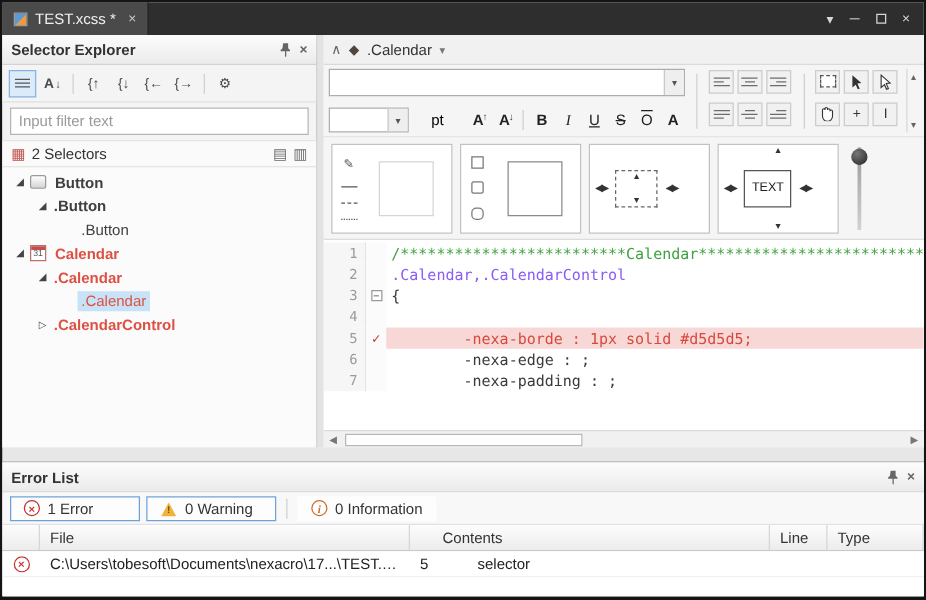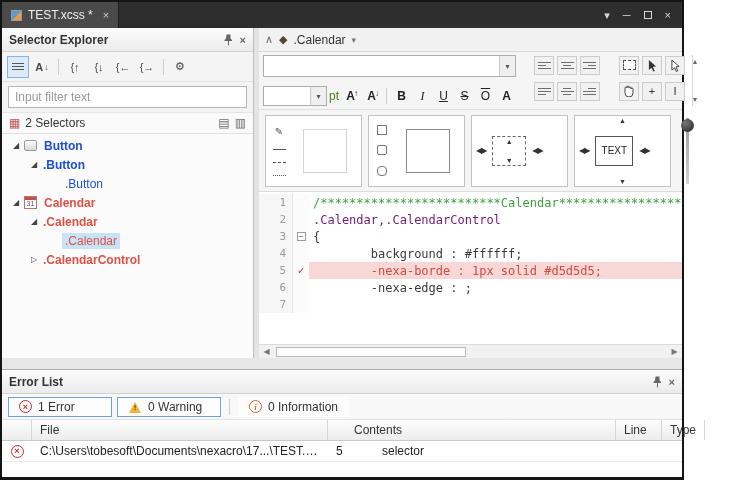--- a/index.html
+++ b/index.html
@@ -1,17 +1,17 @@
 <!DOCTYPE html>
 <html><head>
 <meta charset="utf-8">
 <style>
   * { margin:0; padding:0; box-sizing:border-box; }
   html,body { width:741px; height:480px; overflow:hidden; font-family:"Liberation Sans",sans-serif; font-size:12px; }
-  .window { width:684px; height:480px; border:2px solid #141414; border-bottom-width:3px; display:flex; flex-direction:column; background:#ececec; }
+  .window { width:741px; height:480px; border:2px solid #141414; border-bottom-width:3px; display:flex; flex-direction:column; background:#ececec; }
 
   
   .titlebar { height:26px; background:#2e2e2e; display:flex; align-items:stretch; flex:0 0 auto; }
   .doc-tab { display:flex; align-items:center; gap:6px; padding:0 9px; background:#4a4a4a; color:#f0f0f0; border-right:1px solid #1c1c1c; cursor:default; }
   .fico { width:11px; height:11px; border:1px solid #9a9a9a; background:linear-gradient(135deg,#5b9bd5 0 50%,#ed9b40 50% 100%); }
   .tab-x { color:#cccccc; font-size:11px; margin-left:4px; }
   .win-ctl { margin-left:auto; display:flex; align-items:center; gap:13px; padding:0 11px; color:#d8d8d8; font-size:11px; }
   .resto { width:8px; height:8px; border:1px solid #d8d8d8; }
 
   
@@ -35,42 +35,42 @@
   .lp-filter input { width:100%; height:22px; border:1px solid #b5b5b5; padding:0 6px; font-family:"Liberation Sans",sans-serif; font-size:12px; color:#444; background:#fff; }
   .lp-filter input::placeholder { color:#9a9a9a; }
   .count-row { height:22px; flex:0 0 auto; display:flex; align-items:center; gap:5px; padding:0 7px; background:#fafafa; border-top:1px solid #e6e6e6; border-bottom:1px solid #e0e0e0; color:#333; }
   .count-row .sp { flex:1; }
   .g-ico { color:#c0504d; font-size:12px; }
   .d-ico { color:#6a6a6a; font-size:12px; }
   .tree { flex:1; background:#fbfbfb; overflow:hidden; padding-top:2px; }
   .trow { height:19px; display:flex; align-items:center; cursor:default; }
   .trow .exp { width:12px; text-align:center; font-size:8px; color:#444; flex:0 0 auto; }
   .lvl0 { padding-left:8px; } .lvl1 { padding-left:26px; } .lvl2 { padding-left:60px; }
-  .tl { padding:1px 3px; color:#1d4ed8; }
+  .tl { padding:1px 3px; color:#404040; }
   .tl.b { font-weight:bold; }
   .red .tl { color:#dd5144; }
   .tl.sel { background:#c8e3f8; }
   .ic-btn { width:13px; height:11px; margin:0 4px 0 2px; border:1px solid #9a9a9a; border-radius:2px; background:linear-gradient(#fdfdfd,#d6d6d6); flex:0 0 auto; }
   .ic-cal { width:13px; height:13px; margin:0 4px 0 2px; border:1px solid #c0706a; background:#fff; flex:0 0 auto; display:flex; flex-direction:column; }
   .ic-cal .cal-top { height:3px; background:#c0504d; }
   .ic-cal .cal-num { font-style:normal; font-size:7px; line-height:8px; text-align:center; color:#555; }
 
   
   .rp { flex:1; display:flex; flex-direction:column; min-width:0; background:#f5f5f5; }
   .rp-head { height:24px; flex:0 0 auto; display:flex; align-items:center; gap:6px; padding:0 6px; background:#f1f1f1; border-bottom:1px solid #dadada; color:#333; }
   .rp-head .dd { color:#777; font-size:9px; }
   .dia { color:#4f463c; font-size:11px; }
   .rp-toolzone { height:58px; flex:0 0 auto; display:flex; align-items:stretch; gap:6px; padding:3px 4px; background:#f5f5f5; border-bottom:1px solid #e0e0e0; }
   .colA { width:300px; display:flex; flex-direction:column; justify-content:space-between; }
   .combo { height:22px; display:flex; border:1px solid #adadad; background:#fff; }
   .combo .cbody { flex:1; }
   .combo .cbtn { width:16px; display:flex; align-items:center; justify-content:center; background:#efefef; border-left:1px solid #c9c9c9; color:#555; font-size:8px; }
   .row2 { display:flex; align-items:center; gap:2px; }
   .combo.small { width:64px; height:20px; }
-  .unit { color:#4d7c0f; margin:0 0; }
+  .unit { color:#000000; margin:0 16px; }
   .fbtn { width:19px; height:19px; display:inline-flex; align-items:center; justify-content:center; color:#222; border:1px solid transparent; font-size:12px; position:relative; }
   .fbtn.bold { font-weight:bold; }
   .fbtn.ital { font-style:italic; font-family:"Liberation Serif",serif; }
   .fbtn.undl { text-decoration:underline; }
   .fbtn.strk { text-decoration:line-through; }
   .fbtn.ovrl { text-decoration:overline; }
   .supA { font-style:normal; font-size:8px; position:absolute; right:1px; top:1px; color:#333; }
   .grid32 { display:grid; grid-template-columns:repeat(3,21px); grid-template-rows:repeat(2,24px); gap:2px; align-content:center; }
   .abtn { width:20px; height:19px; display:flex; flex-direction:column; justify-content:center; gap:2px; padding:3px; border:1px solid #cccccc; background:#f1f1f1; }
   .abtn i { height:1px; background:#6d6d6d; width:13px; }
@@ -100,21 +100,21 @@
 
   
   .rp-code { flex:1; min-height:0; background:#fff; overflow:hidden; font-family:"DejaVu Sans Mono","Liberation Mono",monospace; font-size:12px; padding-top:2px; }
   .cl { height:17px; display:flex; align-items:stretch; }
   .ln { width:34px; flex:0 0 auto; display:flex; align-items:center; justify-content:flex-end; padding-right:6px; background:#f6f6f6; border-right:1px solid #e4e4e4; color:#9a9a9a; font-size:11px; }
   .mk { width:16px; flex:0 0 auto; display:flex; align-items:center; justify-content:center; background:#fbfbfb; }
   .fold { width:9px; height:9px; border:1px solid #9a9a9a; background:#fff; font-style:normal; font-size:8px; line-height:7px; text-align:center; color:#555; }
   .chk { font-style:normal; color:#c92f23; font-weight:bold; font-size:11px; }
   .ct { flex:1; display:flex; align-items:center; white-space:pre; padding-left:4px; color:#3a3a3a; }
   .c-comment { color:#3fa13f; }
-  .c-selector { color:#701a75; }
+  .c-selector { color:#8b5cf6; }
   .cl.err .ct { background:#f8d8d6; color:#d8493c; }
   .rp-hscroll { height:14px; flex:0 0 auto; display:flex; align-items:center; background:#f1f1f1; border-top:1px solid #dcdcdc; color:#777; font-size:8px; }
   .sbtn { width:15px; height:14px; display:flex; align-items:center; justify-content:center; }
   .hthumb { width:190px; height:10px; margin-left:2px; background:#fdfdfd; border:1px solid #b8b8b8; }
   .rp-hscroll .sp { flex:1; }
 
   
   .tabstrip { height:29px; flex:0 0 auto; background:#ebebeb; border-bottom:2px solid #b15454; display:flex; align-items:flex-end; padding-left:3px; gap:2px; }
   .btab { height:24px; display:flex; align-items:center; padding:0 15px; border:1px solid #c2c2c2; border-bottom:none; background:#e2e2e2; color:#555; cursor:default; }
   .btab.active { background:#fafafa; border-color:#949494; color:#333; }
@@ -401,37 +401,37 @@
         <div class="cl">
           <span class="ln">3</span>
           <span class="mk">
               <i class="fold">−</i>
             </span>
           <span class="ct">{</span>
         </div>
         <div class="cl">
           <span class="ln">4</span>
           <span class="mk"></span>
-          <span class="ct">        background : #ffffff;</span>
         </div>
         <div class="cl err">
           <span class="ln">5</span>
           <span class="mk">
               <i class="chk">✓</i>
             </span>
           <span class="ct">        -nexa-borde : 1px solid #d5d5d5;</span>
         </div>
         <div class="cl">
           <span class="ln">6</span>
           <span class="mk"></span>
           <span class="ct">        -nexa-edge : ;</span>
         </div>
         <div class="cl">
           <span class="ln">7</span>
           <span class="mk"></span>
+          <span class="ct">        -nexa-padding : ;</span>
         </div>
       </div>
       <div class="rp-hscroll">
         <span class="sbtn">◀</span>
         <span class="hthumb"></span>
         <span class="sp"></span>
         <span class="sbtn">▶</span>
       </div>
     </div>
   </div>

